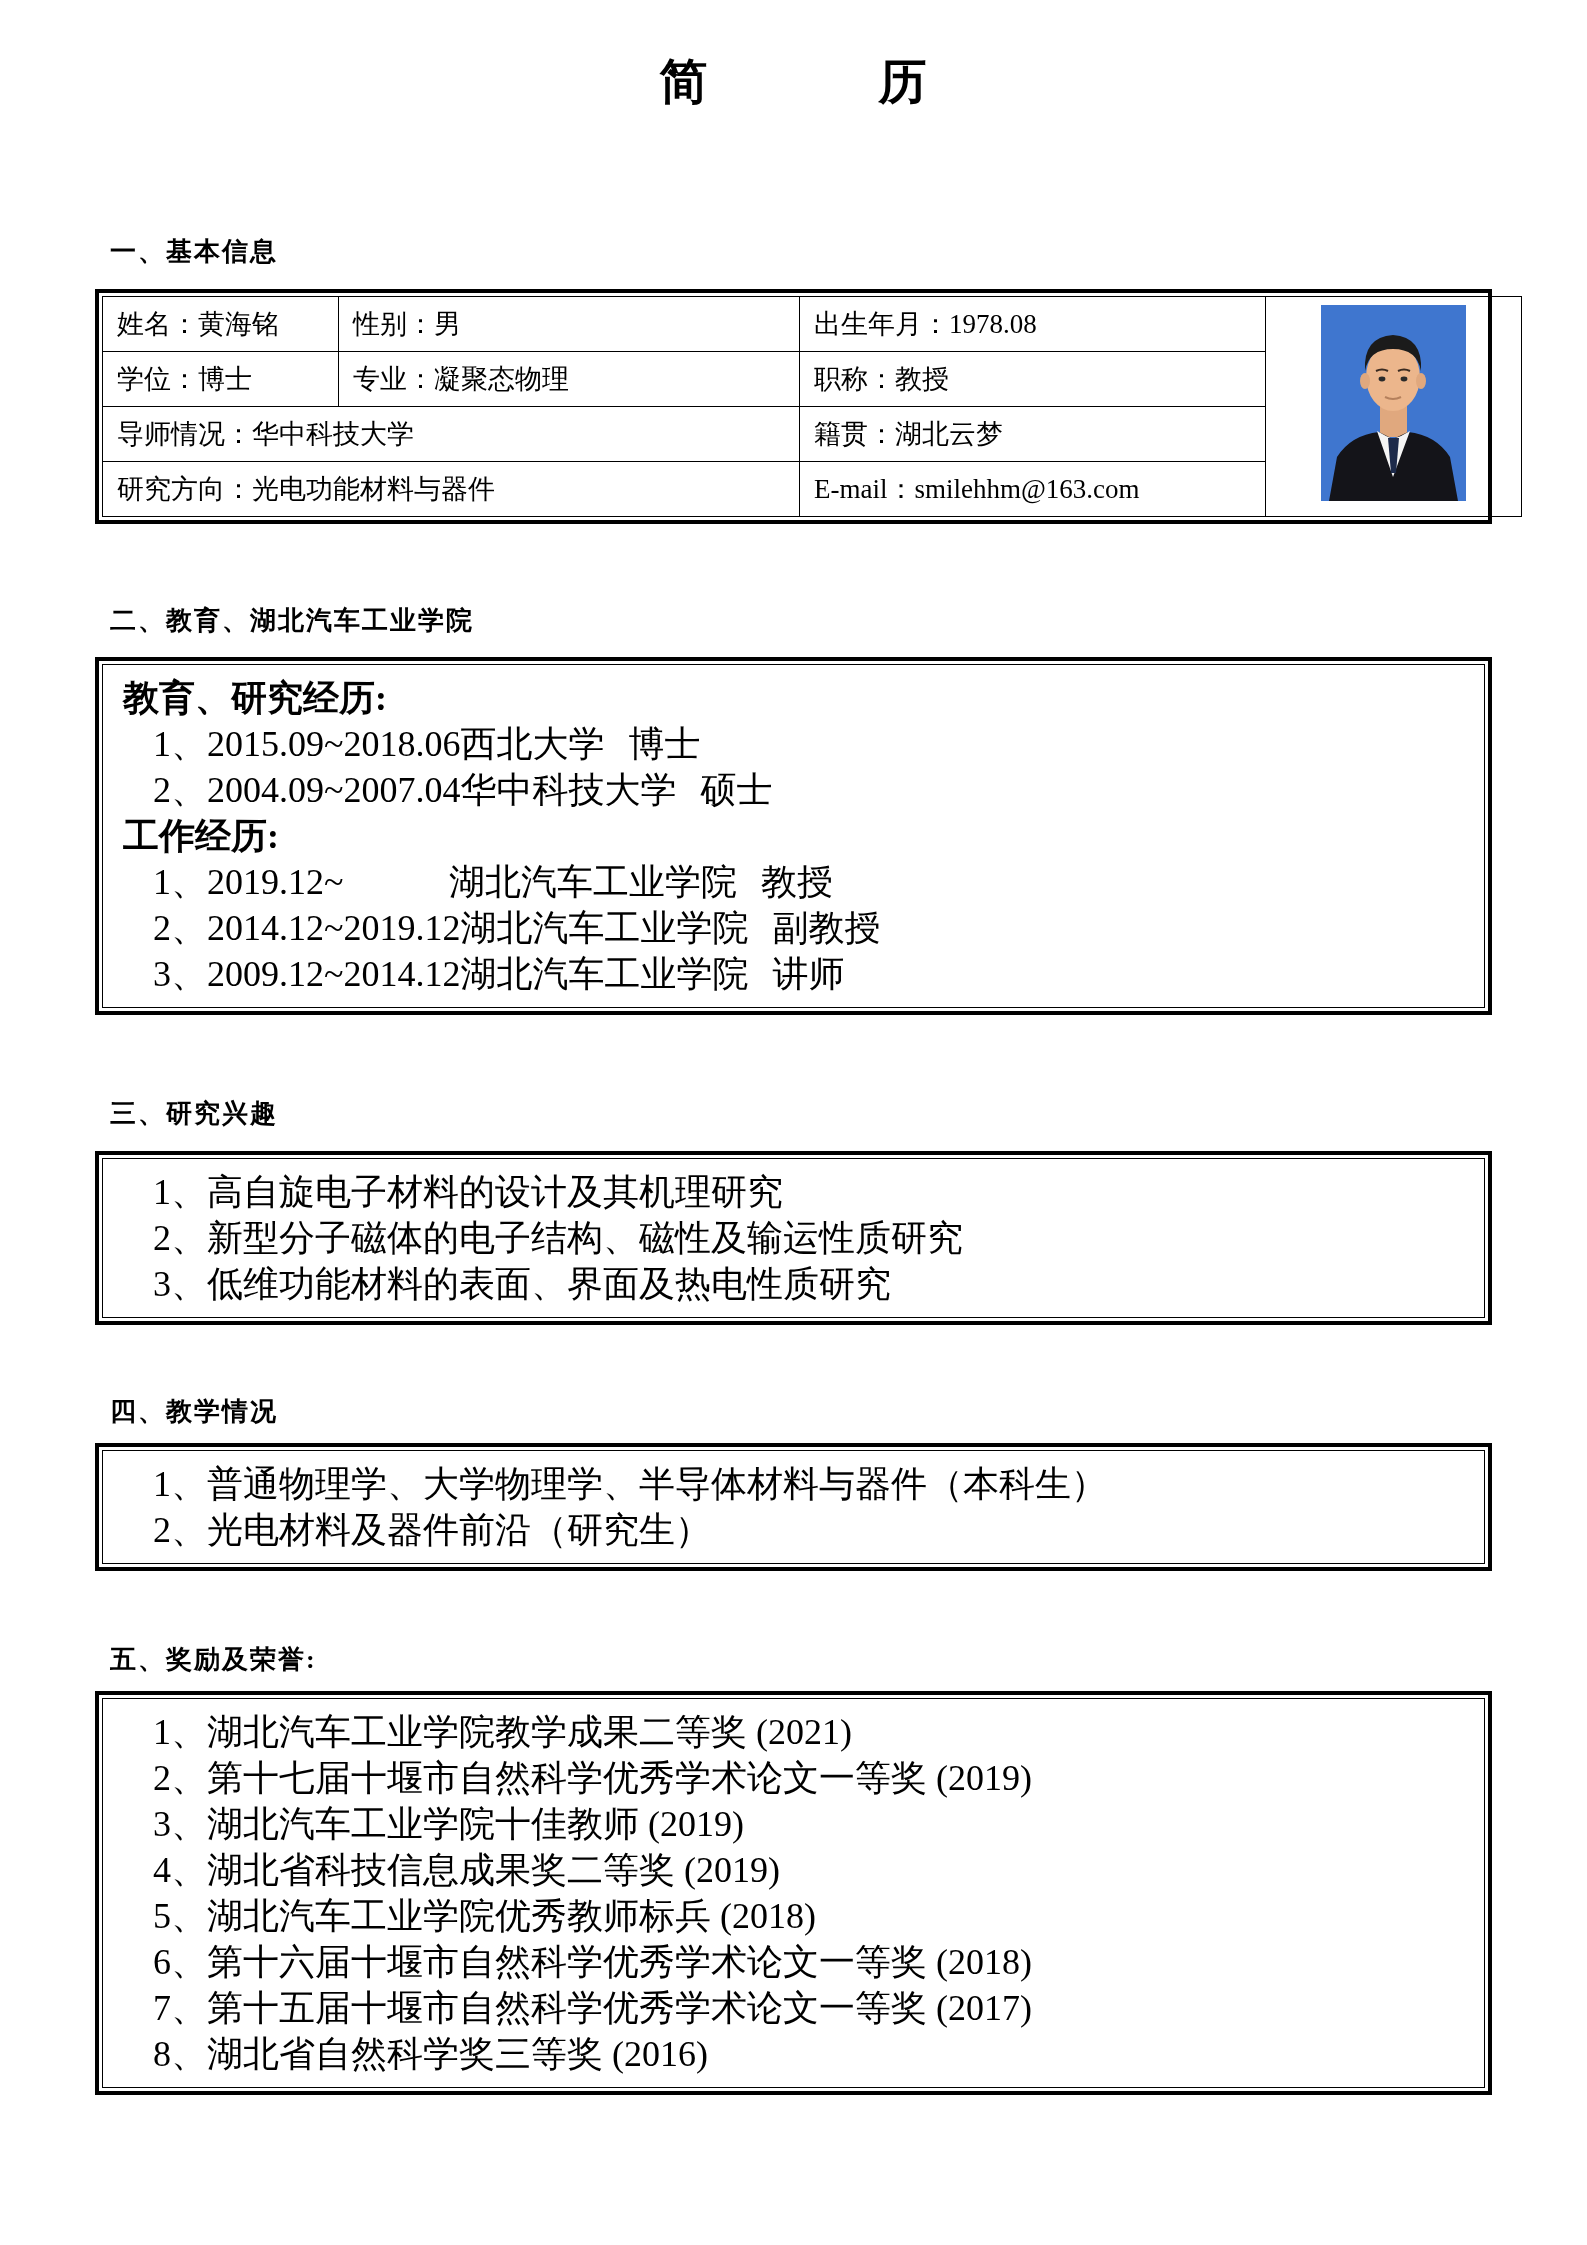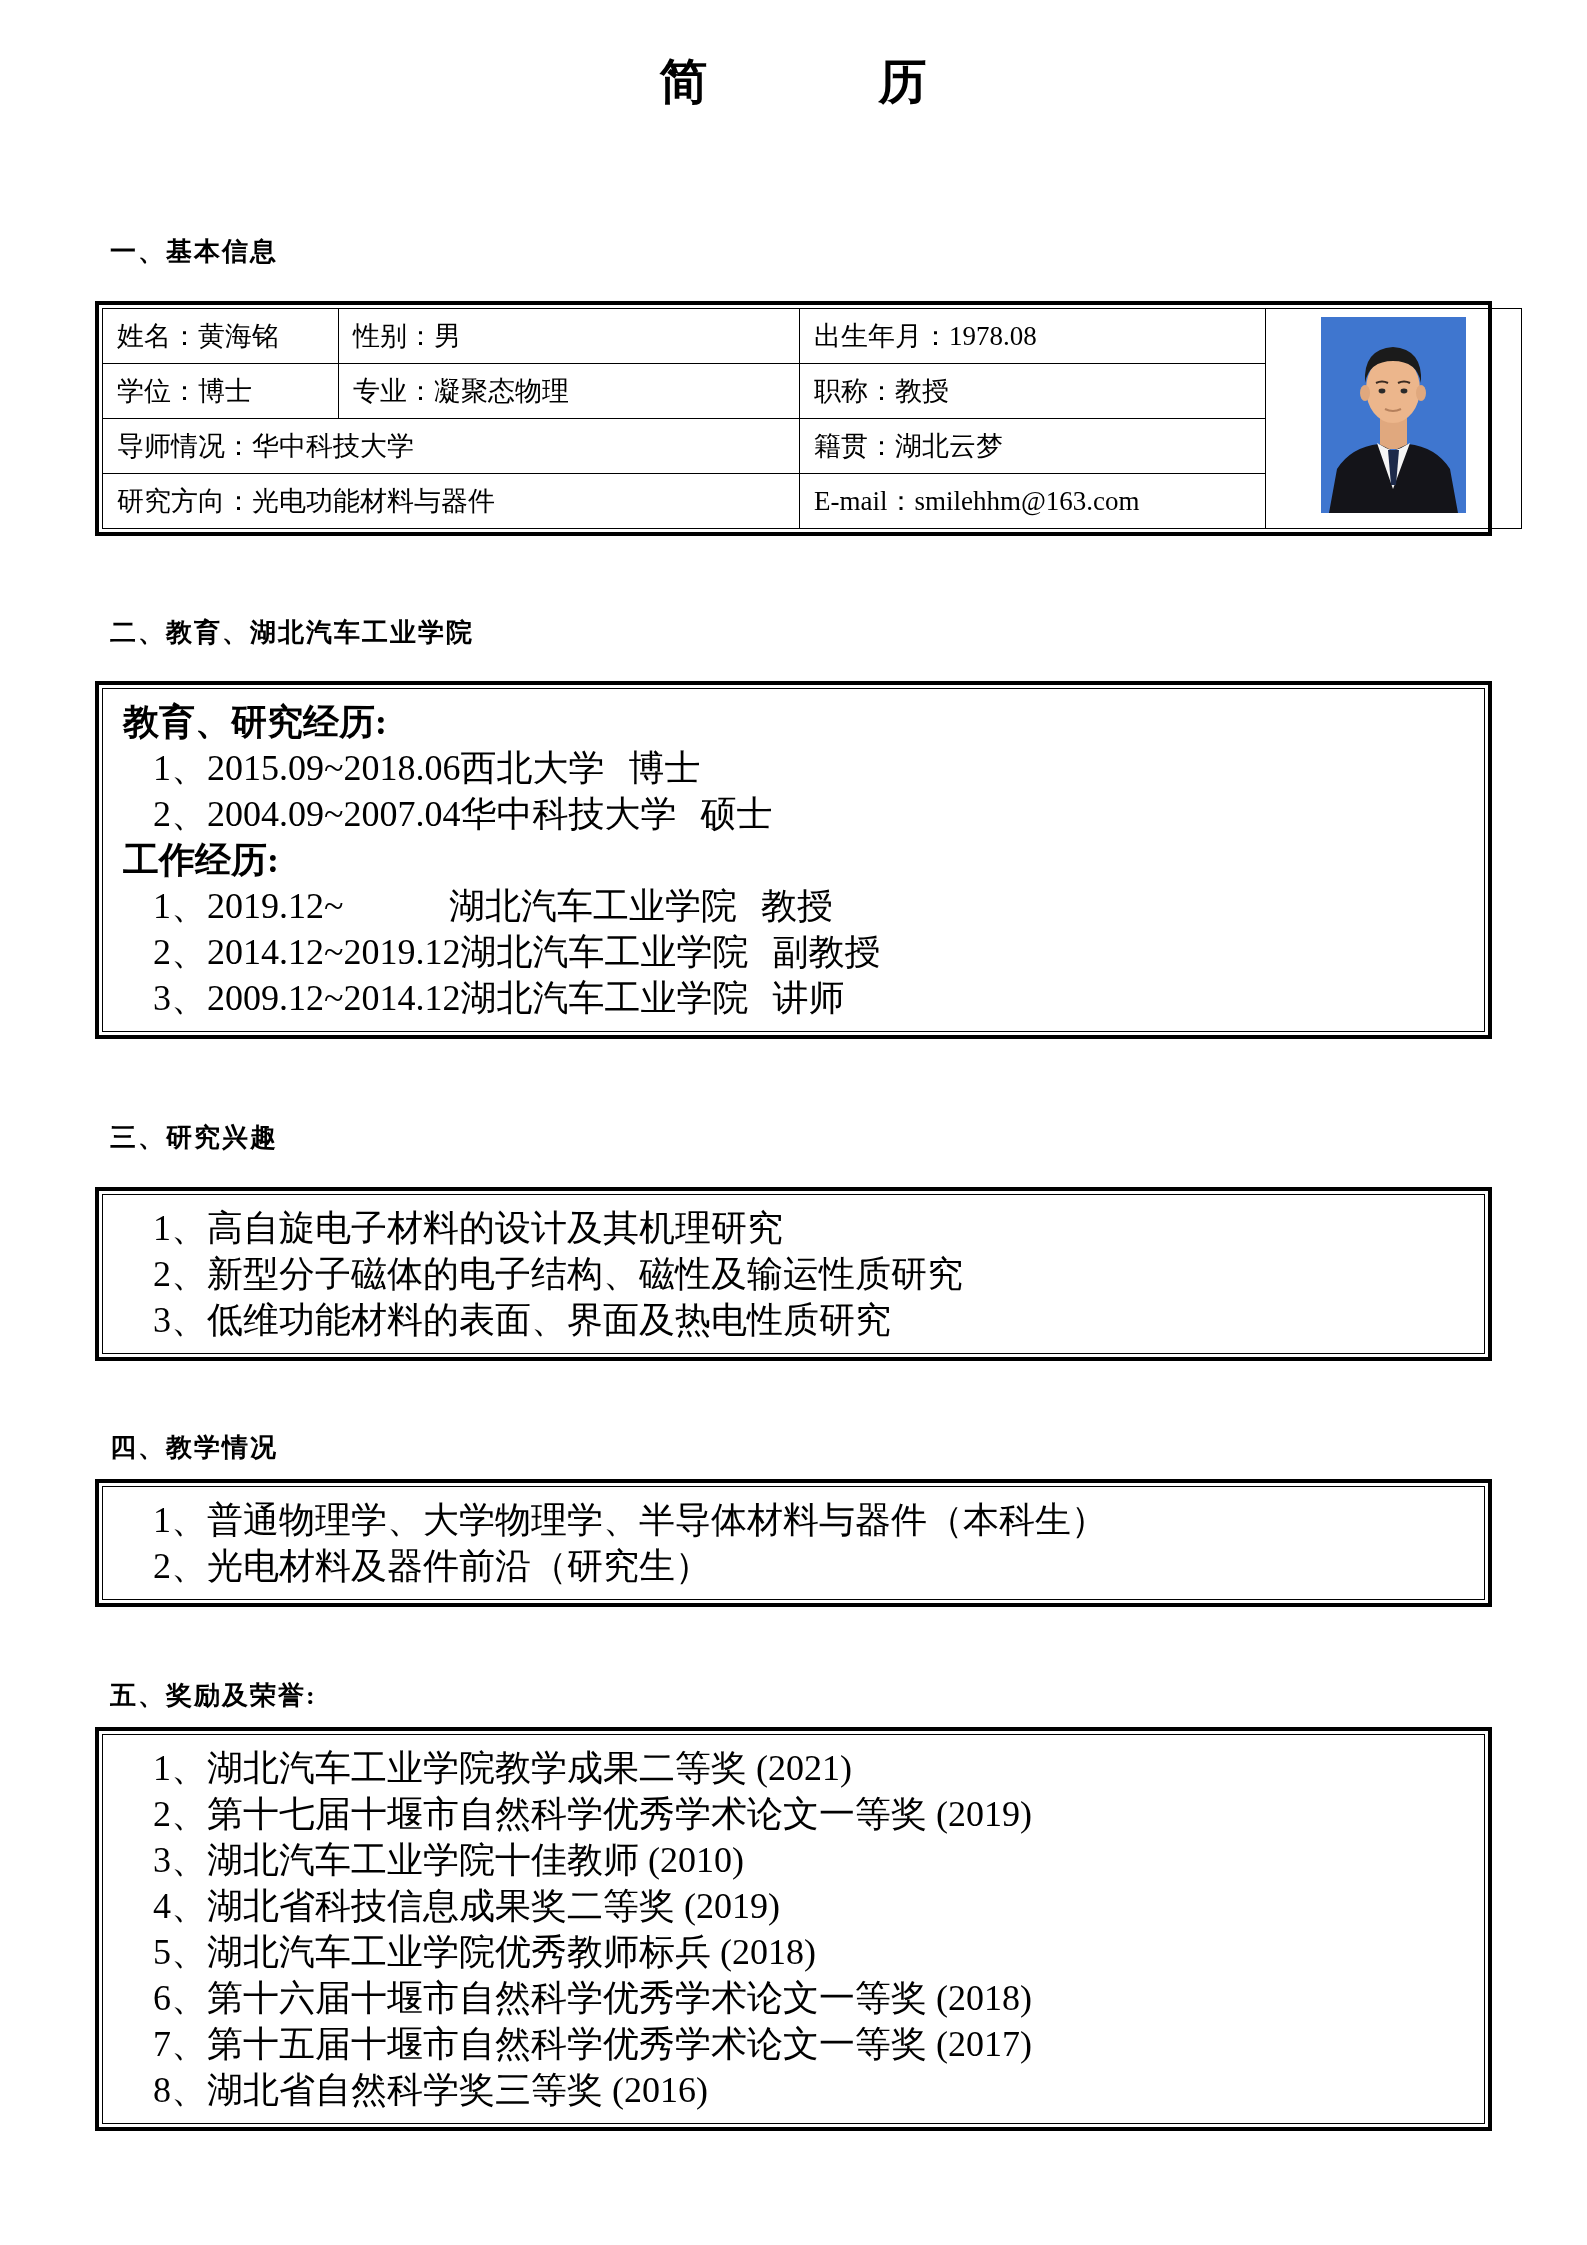--- a/index.html
+++ b/index.html
@@ -28,21 +28,21 @@
   .mt-h2{margin-top:80px;}
   .mt-h3{margin-top:82px;}
   .mt-h4{margin-top:70px;}
   .mt-h5{margin-top:72px;}
 
   
   .dbox{
     margin-left:95px;width:1397px;box-sizing:border-box;
     border:4px solid #000;padding:3px;background:#fff;
   }
-  .mt-box{margin-top:32px;}
+  .mt-box{margin-top:20px;}
   .mt-box-sm{margin-top:14px;}
   .dbox-inner{
     border:1px solid #000;
     padding:10px 20px;
     font-size:36px;line-height:46px;
   }
 
   
   .info-table{border-collapse:collapse;width:100%;table-layout:fixed;}
   .info-table td{
@@ -164,21 +164,21 @@
       <div class="indent">2、光电材料及器件前沿（研究生）</div>
     </div>
   </div>
 
   <h2 class="sec-heading mt-h5">五、奖励及荣誉:</h2>
 
   <div class="dbox mt-box-sm">
     <div class="dbox-inner">
       <div class="indent">1、湖北汽车工业学院教学成果二等奖 (2021)</div>
       <div class="indent">2、第十七届十堰市自然科学优秀学术论文一等奖 (2019)</div>
-      <div class="indent">3、湖北汽车工业学院十佳教师 (2010)</div>
+      <div class="indent">3、湖北汽车工业学院十佳教师 (2019)</div>
       <div class="indent">4、湖北省科技信息成果奖二等奖 (2019)</div>
       <div class="indent">5、湖北汽车工业学院优秀教师标兵 (2018)</div>
       <div class="indent">6、第十六届十堰市自然科学优秀学术论文一等奖 (2018)</div>
       <div class="indent">7、第十五届十堰市自然科学优秀学术论文一等奖 (2017)</div>
       <div class="indent">8、湖北省自然科学奖三等奖 (2016)</div>
     </div>
   </div>
 
 </div>
 

